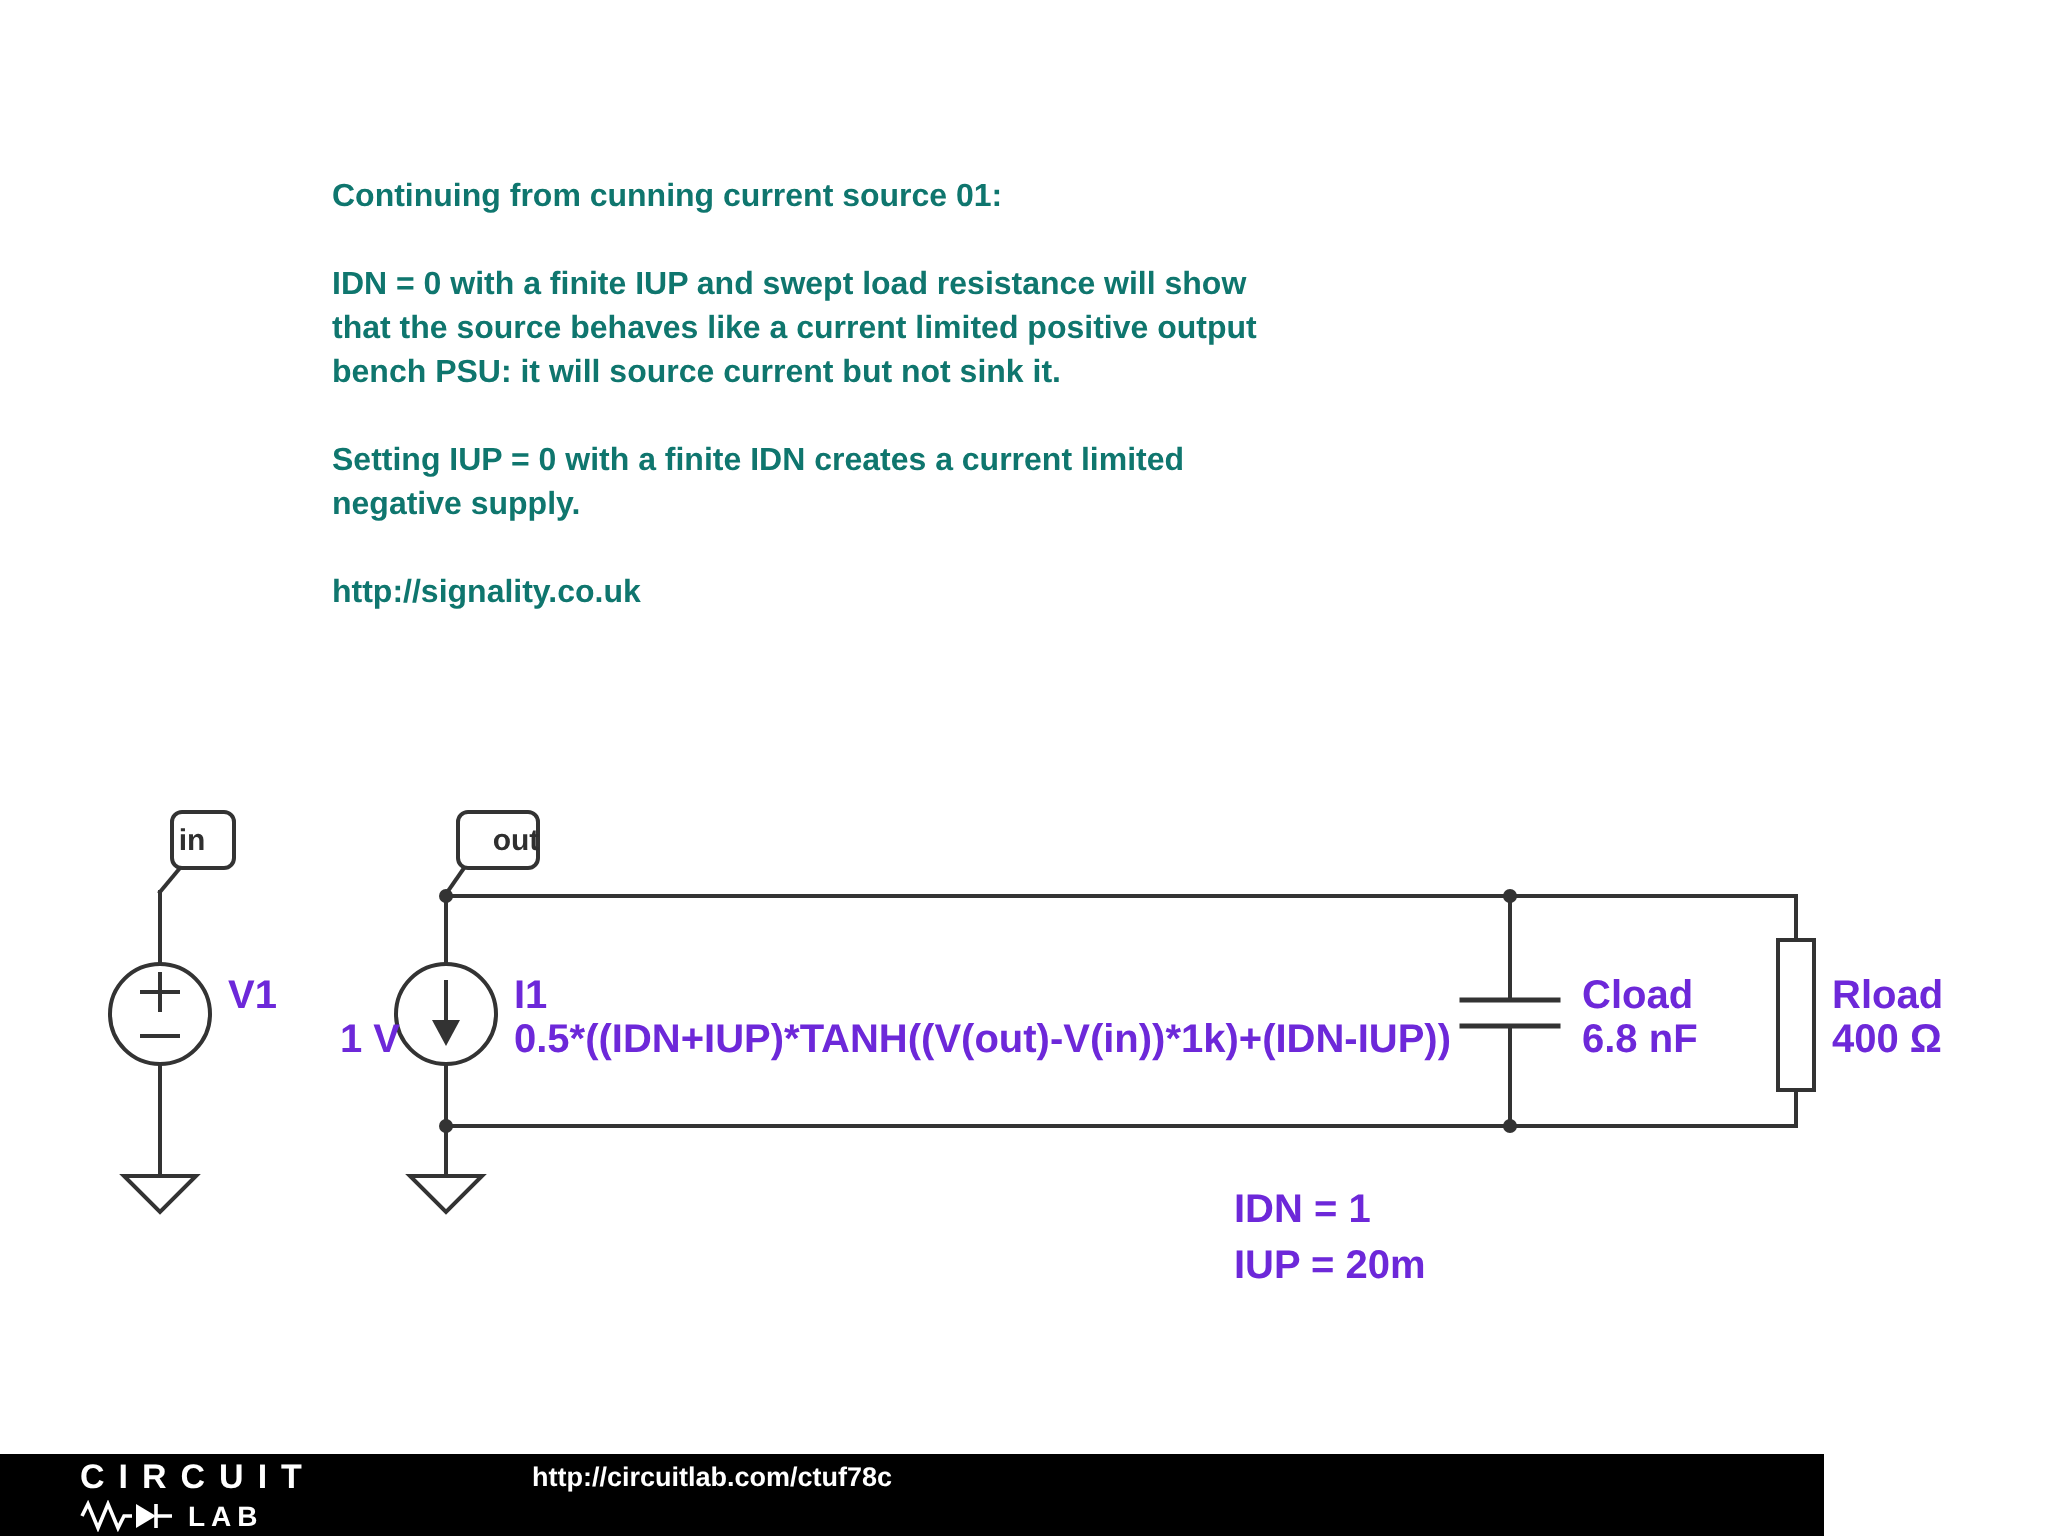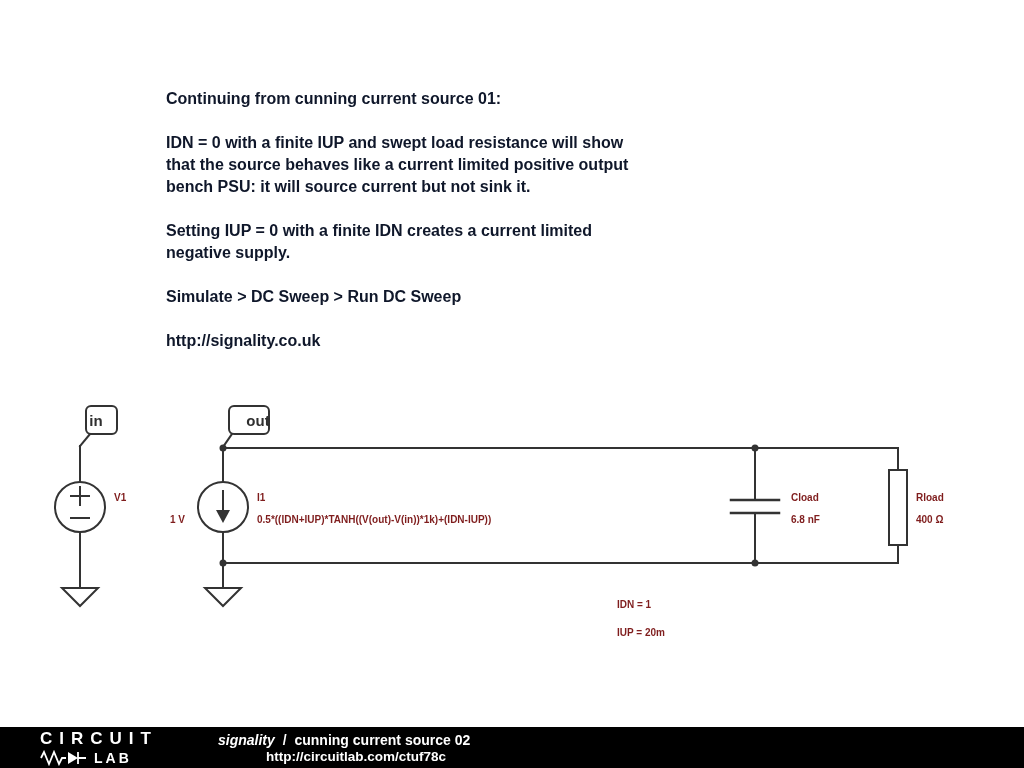--- a/index.html
+++ b/index.html
@@ -9,40 +9,40 @@
     font-family:"Liberation Sans", sans-serif;
     color:#2d2d2d;
     position:relative;
     overflow:hidden;
   }
   .page { position:absolute; inset:0; width:1024px; height:768px; }
 
   
   .notes {
     position:absolute; left:166px; top:88px; width:640px;
-    font-weight:bold; font-size:16px; line-height:22px; color:#0f172a;
+    font-weight:bold; font-size:16px; line-height:22px; color:#0f766e;
   }
   .notes p { white-space:pre-line; margin:0 0 22px 0; }
   .notes p:last-child { margin-bottom:0; }
 
   
   .schematic { position:absolute; left:0; top:0; width:1024px; height:768px; }
 
   
   .label {
-    position:absolute; font-weight:bold; font-size:10px; line-height:18px;
-    color:#7f1d1d; white-space:nowrap;
+    position:absolute; font-weight:bold; font-size:20px; line-height:18px;
+    color:#6d28d9; white-space:nowrap;
   }
   .flag-label {
     position:absolute; height:28px; display:flex; align-items:center; justify-content:center;
     font-weight:bold; font-size:15px; color:#2f2f2f;
   }
 
   
-  .footer { position:absolute; left:0; top:727px; width:1024px; height:41px; background:#000000; }
+  .footer { position:absolute; left:0; top:727px; width:912px; height:41px; background:#000000; }
   .footer-logo { position:absolute; left:40px; top:3px; color:#ffffff; }
   .logo-line1 { font-weight:bold; font-size:17px; letter-spacing:7px; line-height:17px; }
   .logo-line2 { display:flex; align-items:center; height:17px; margin-top:2px; }
   .logo-line2 .lab { font-weight:bold; font-size:14px; letter-spacing:3px; margin-left:2px; }
   .footer-meta { position:absolute; left:218px; top:4px; color:#ffffff; }
   .meta-line1 { font-size:14px; line-height:18px; font-weight:bold; }
   .meta-line1 .owner { font-style:italic; }
   .meta-line1 .sep { margin:0 4px; font-weight:bold; }
   .meta-line2 { font-size:13.5px; line-height:16px; font-weight:bold;margin-left:48px; }
 </style>
@@ -51,21 +51,20 @@
 
 <div class="page">
 
   <div class="notes">
     <p>Continuing from cunning current source 01:</p>
     <p>IDN = 0 with a finite IUP and swept load resistance will show
 that the source behaves like a current limited positive output
 bench PSU: it will source current but not sink it.</p>
     <p>Setting IUP = 0 with a finite IDN creates a current limited
 negative supply.</p>
-    <p>Simulate &gt; DC Sweep &gt; Run DC Sweep</p>
     <p>http://signality.co.uk</p>
   </div>
 
   <svg class="schematic" viewBox="0 0 1024 768">
     <g stroke="#333333" stroke-width="2" fill="none" stroke-linecap="square">
       <g>
         <path d="M80 446 L80 482 M80 532 L80 588"></path>
         <path d="M223 446 L223 482 M223 532 L223 588"></path>
         <path d="M223 448 L898 448"></path>
         <path d="M898 448 L898 470 M898 545 L898 563"></path>
@@ -142,22 +141,17 @@
       <div class="logo-line2">
         <svg width="52" height="16" viewBox="0 0 52 16">
           <path d="M1 8 L4 2 L9 14 L14 2 L19 14 L22 8 L26 8" stroke="#ffffff" stroke-width="1.8" fill="none"></path>
           <path d="M28 2 L28 14 L38 8 Z" fill="#ffffff"></path>
           <path d="M38 2 L38 14 M38 8 L46 8" stroke="#ffffff" stroke-width="1.8" fill="none"></path>
         </svg>
         <span class="lab">LAB</span>
       </div>
     </div>
     <div class="footer-meta">
-      <div class="meta-line1">
-        <span class="owner">signality</span>
-        <span class="sep">/</span>
-        <span class="title">cunning current source 02</span>
-      </div>
       <div class="meta-line2">http://circuitlab.com/ctuf78c</div>
     </div>
   </div>
 
 </div>
 
 </body></html>

